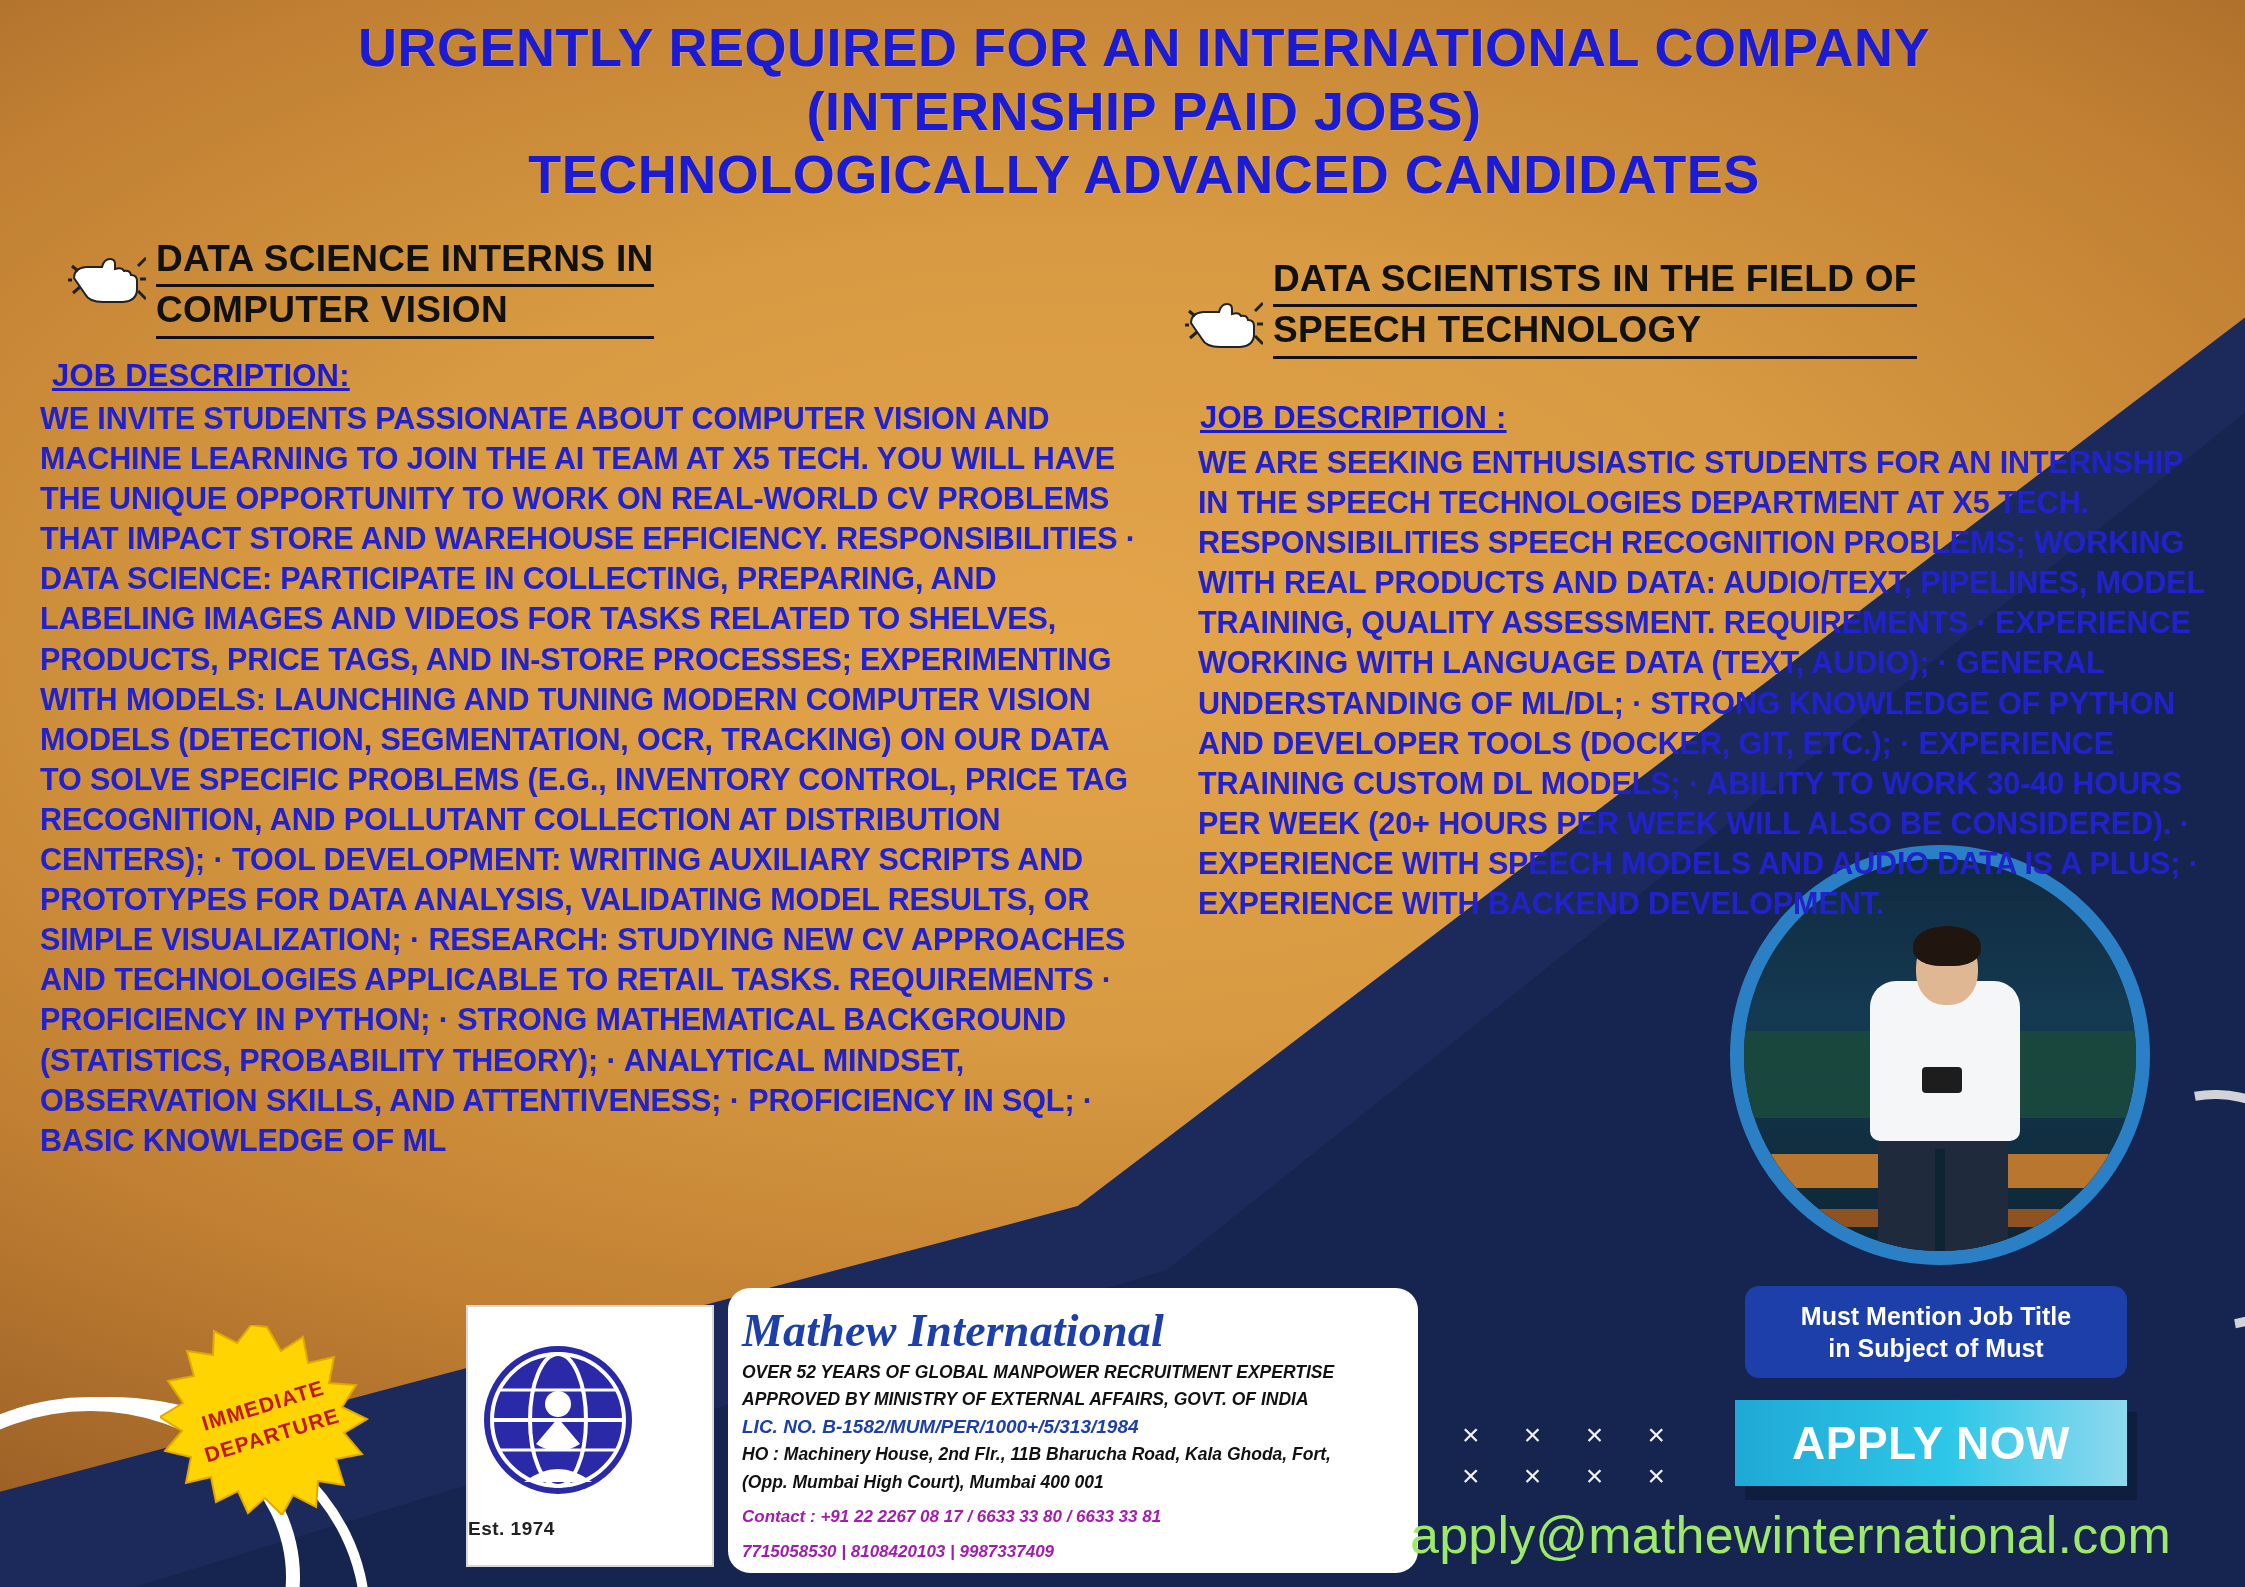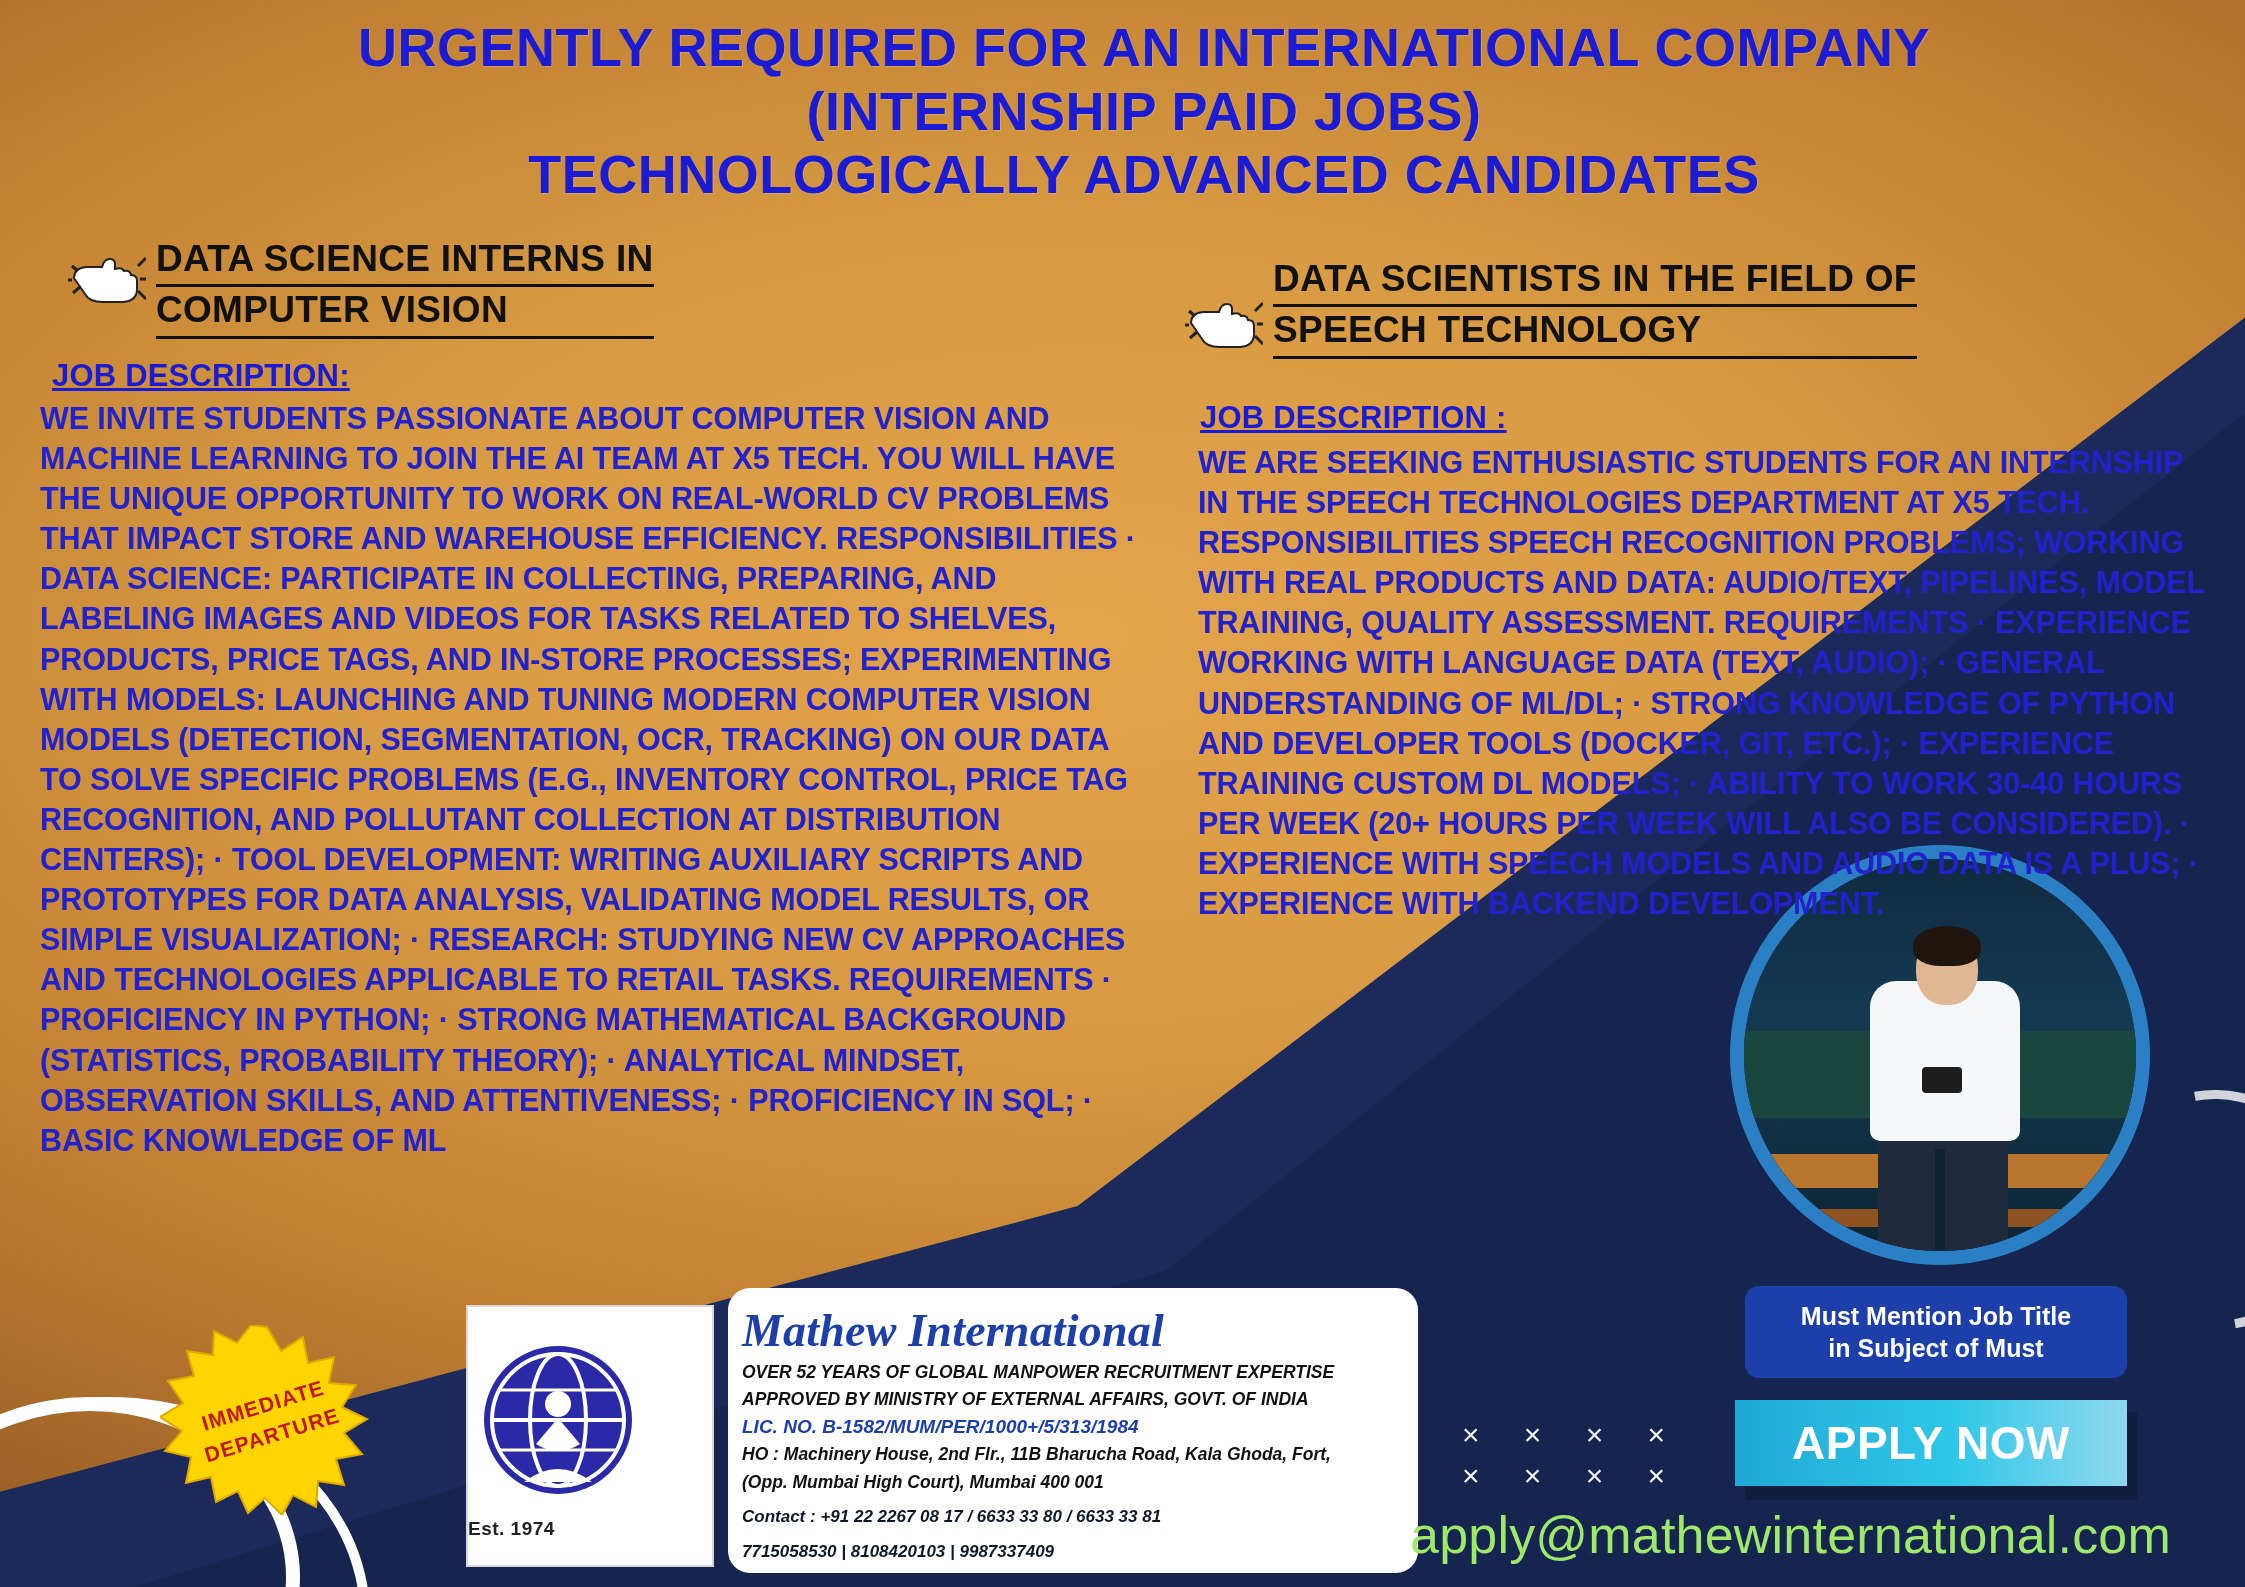--- a/index.html
+++ b/index.html
@@ -232,21 +232,21 @@
     font-weight: bold;
     font-size: 17.5px;
     color: #111;
     line-height: 1.33;
     margin-top: 5px;
   }
   .addr-card .contact {
     font-style: italic;
     font-weight: bold;
     font-size: 17px;
-    color: #0f172a;
+    color: #a21caf;
     line-height: 1.35;
     margin-top: 12px;
   }
 
   
   .xmarks {
     position: absolute;
     left: 1462px; top: 1415px;
     z-index: 7;
     color: #ffffff;

